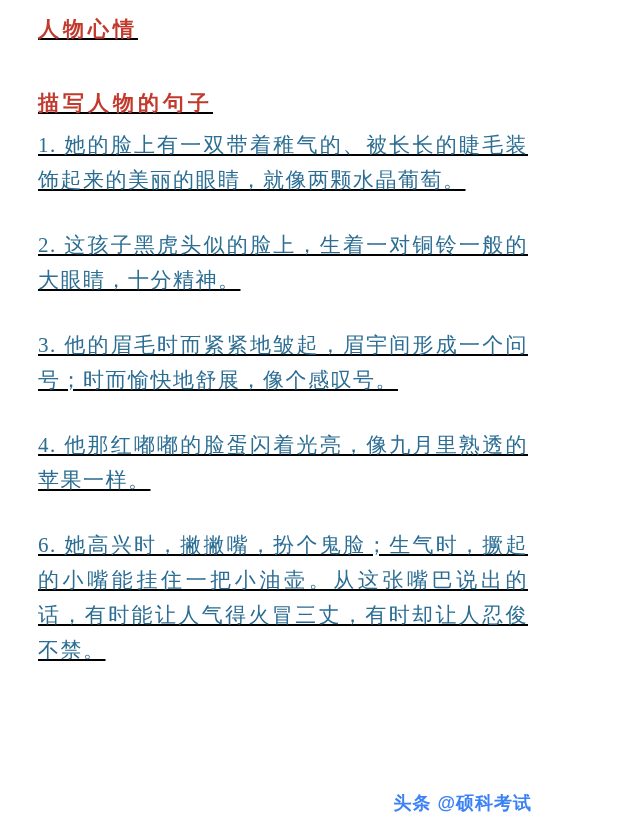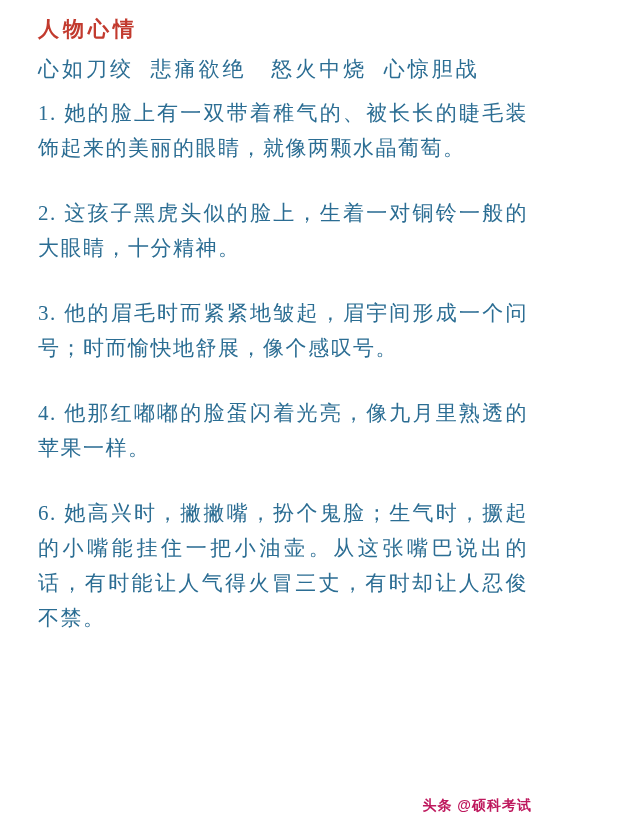--- a/index.html
+++ b/index.html
@@ -9,20 +9,21 @@
   }
   .page {
     position: relative;
     width: 560px;
     height: 823px;
     background: #ffffff;
     overflow: hidden;
     font-family: "Liberation Serif", "DejaVu Serif", serif;
     box-sizing: border-box;
     padding: 14px 32px 0 38px;
+    text-decoration: underline;
   }
   .section-title {
     margin: 0;
     color: #c23a2e;
     font-size: 21px;
     font-weight: bold;
     letter-spacing: 4px;
     line-height: 30px;
   }
   .idiom-list {
@@ -50,40 +51,40 @@
     line-height: 35px;
     text-align: justify;
   }
   .sentence:last-child {
     margin-bottom: 0;
   }
   .watermark {
     position: absolute;
     right: 28px;
     bottom: 8px;
-    color: #be185d;
-    font-size: 14px;
+    color: #3b82f6;
+    font-size: 18px;
     font-weight: bold;
     letter-spacing: 1px;
     font-family: "Liberation Sans", sans-serif;
     text-shadow: -1px -1px 0 #ffffff, 1px 1px 1px #ffffff;
     white-space: pre;
   }
 </style>
 </head>
 <body>
 
 <div class="page">
 
   <h2 class="section-title">人物心情</h2>
 
   <div class="idiom-list">
-    <p class="idiom-line">心如刀绞  悲痛欲绝   怒火中烧  心惊胆战</p>
   </div>
 
+  <h2 class="section-title second">描写人物的句子</h2>
 
   <div class="sentence-list">
     <p class="sentence">1. 她的脸上有一双带着稚气的、被长长的睫毛装饰起来的美丽的眼睛，就像两颗水晶葡萄。</p>
     <p class="sentence">2. 这孩子黑虎头似的脸上，生着一对铜铃一般的大眼睛，十分精神。</p>
     <p class="sentence">3. 他的眉毛时而紧紧地皱起，眉宇间形成一个问号；时而愉快地舒展，像个感叹号。</p>
     <p class="sentence">4. 他那红嘟嘟的脸蛋闪着光亮，像九月里熟透的苹果一样。</p>
     <p class="sentence">6. 她高兴时，撇撇嘴，扮个鬼脸；生气时，撅起的小嘴能挂住一把小油壶。从这张嘴巴说出的话，有时能让人气得火冒三丈，有时却让人忍俊不禁。</p>
   </div>
 
   <div class="watermark">头条 @硕科考试</div>

